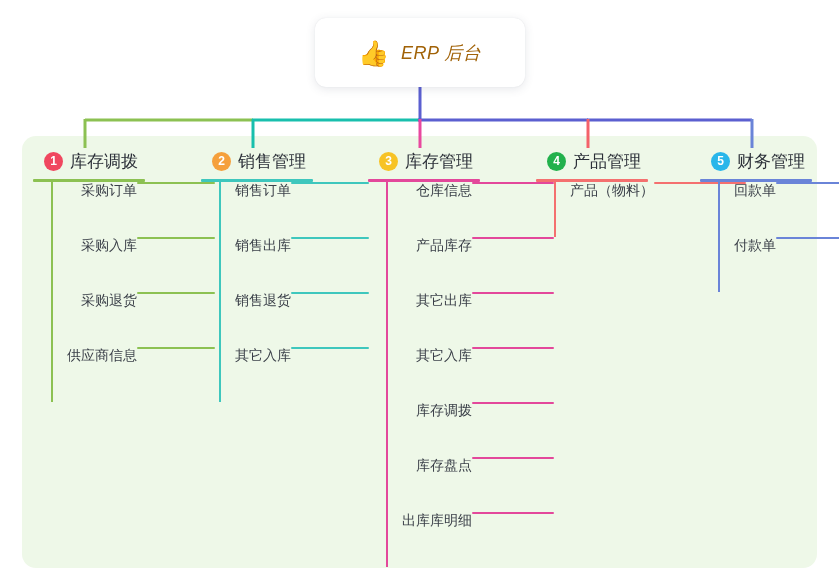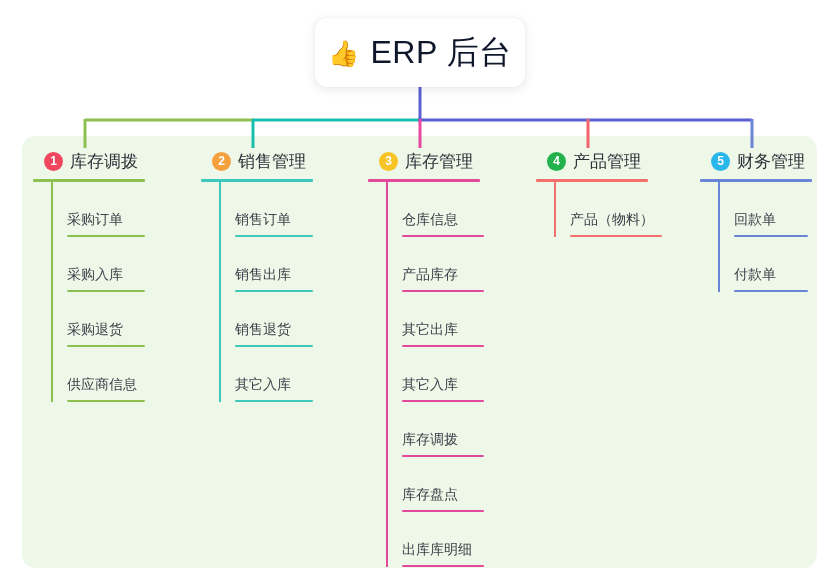--- a/index.html
+++ b/index.html
@@ -37,24 +37,25 @@
     justify-content: center;
     gap: 11px;
     z-index: 6;
   }
   .root-emoji {
     font-size: 25px;
     line-height: 1;
     margin-top: 2px;
   }
   .root-title {
-    font-size: 32px;
-    color: #0f172a;
+    font-size: 18px;
+    color: #a16207;
     letter-spacing: 0.5px;
     white-space: nowrap;
+    font-style: italic;
   }
 
   
   .panel {
     position: absolute;
     left: 22px;
     top: 136px;
     width: 795px;
     height: 432px;
     background: #eef8e8;
@@ -115,21 +116,21 @@
     left: 0;
     top: 0;
     bottom: 0;
     width: 2px;
   }
   .leaf {
     position: relative;
     padding-left: 16px;
     height: 55px;
     display: flex;
-    flex-direction: column;
+    flex-direction: row;
     justify-content: flex-end;
   }
   .leaf-text {
     font-size: 14px;
     color: #3a3f48;
     white-space: nowrap;
     padding-bottom: 6px;
   }
   .leaf-rule {
     height: 2px;

